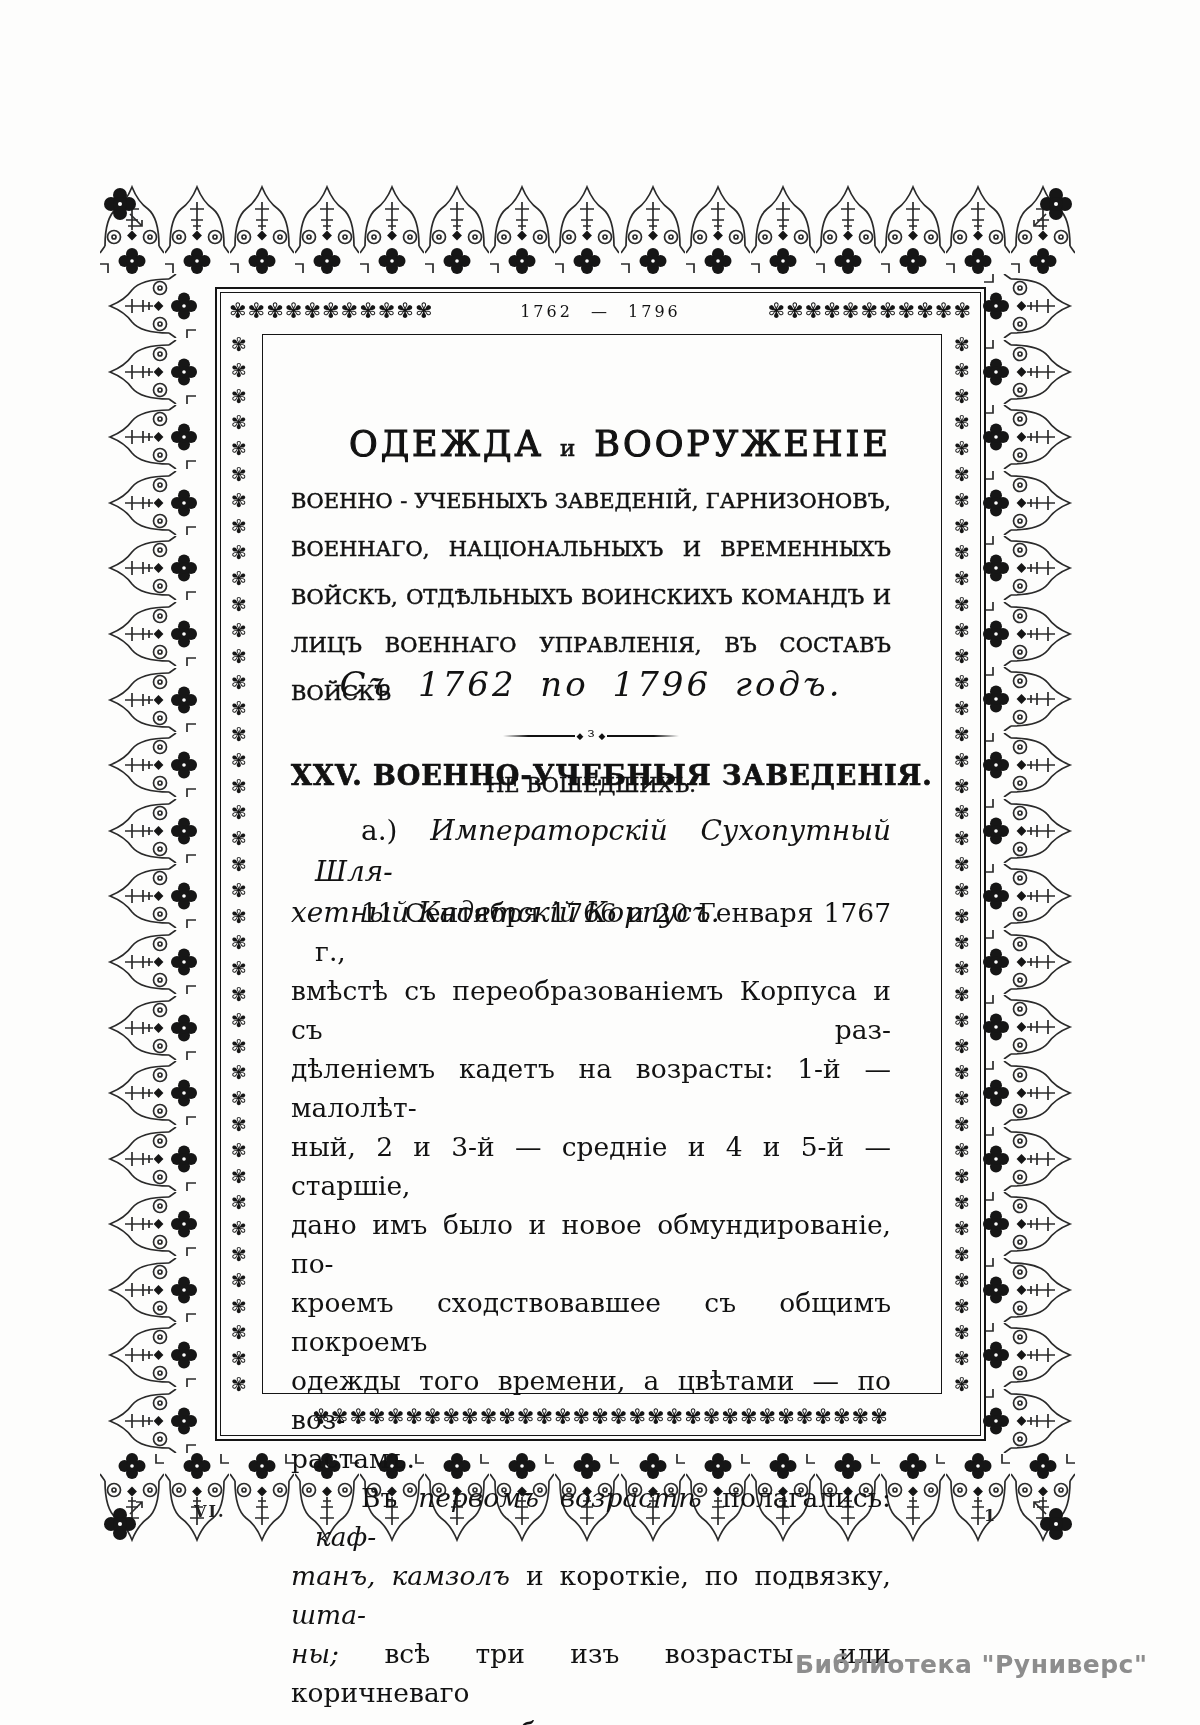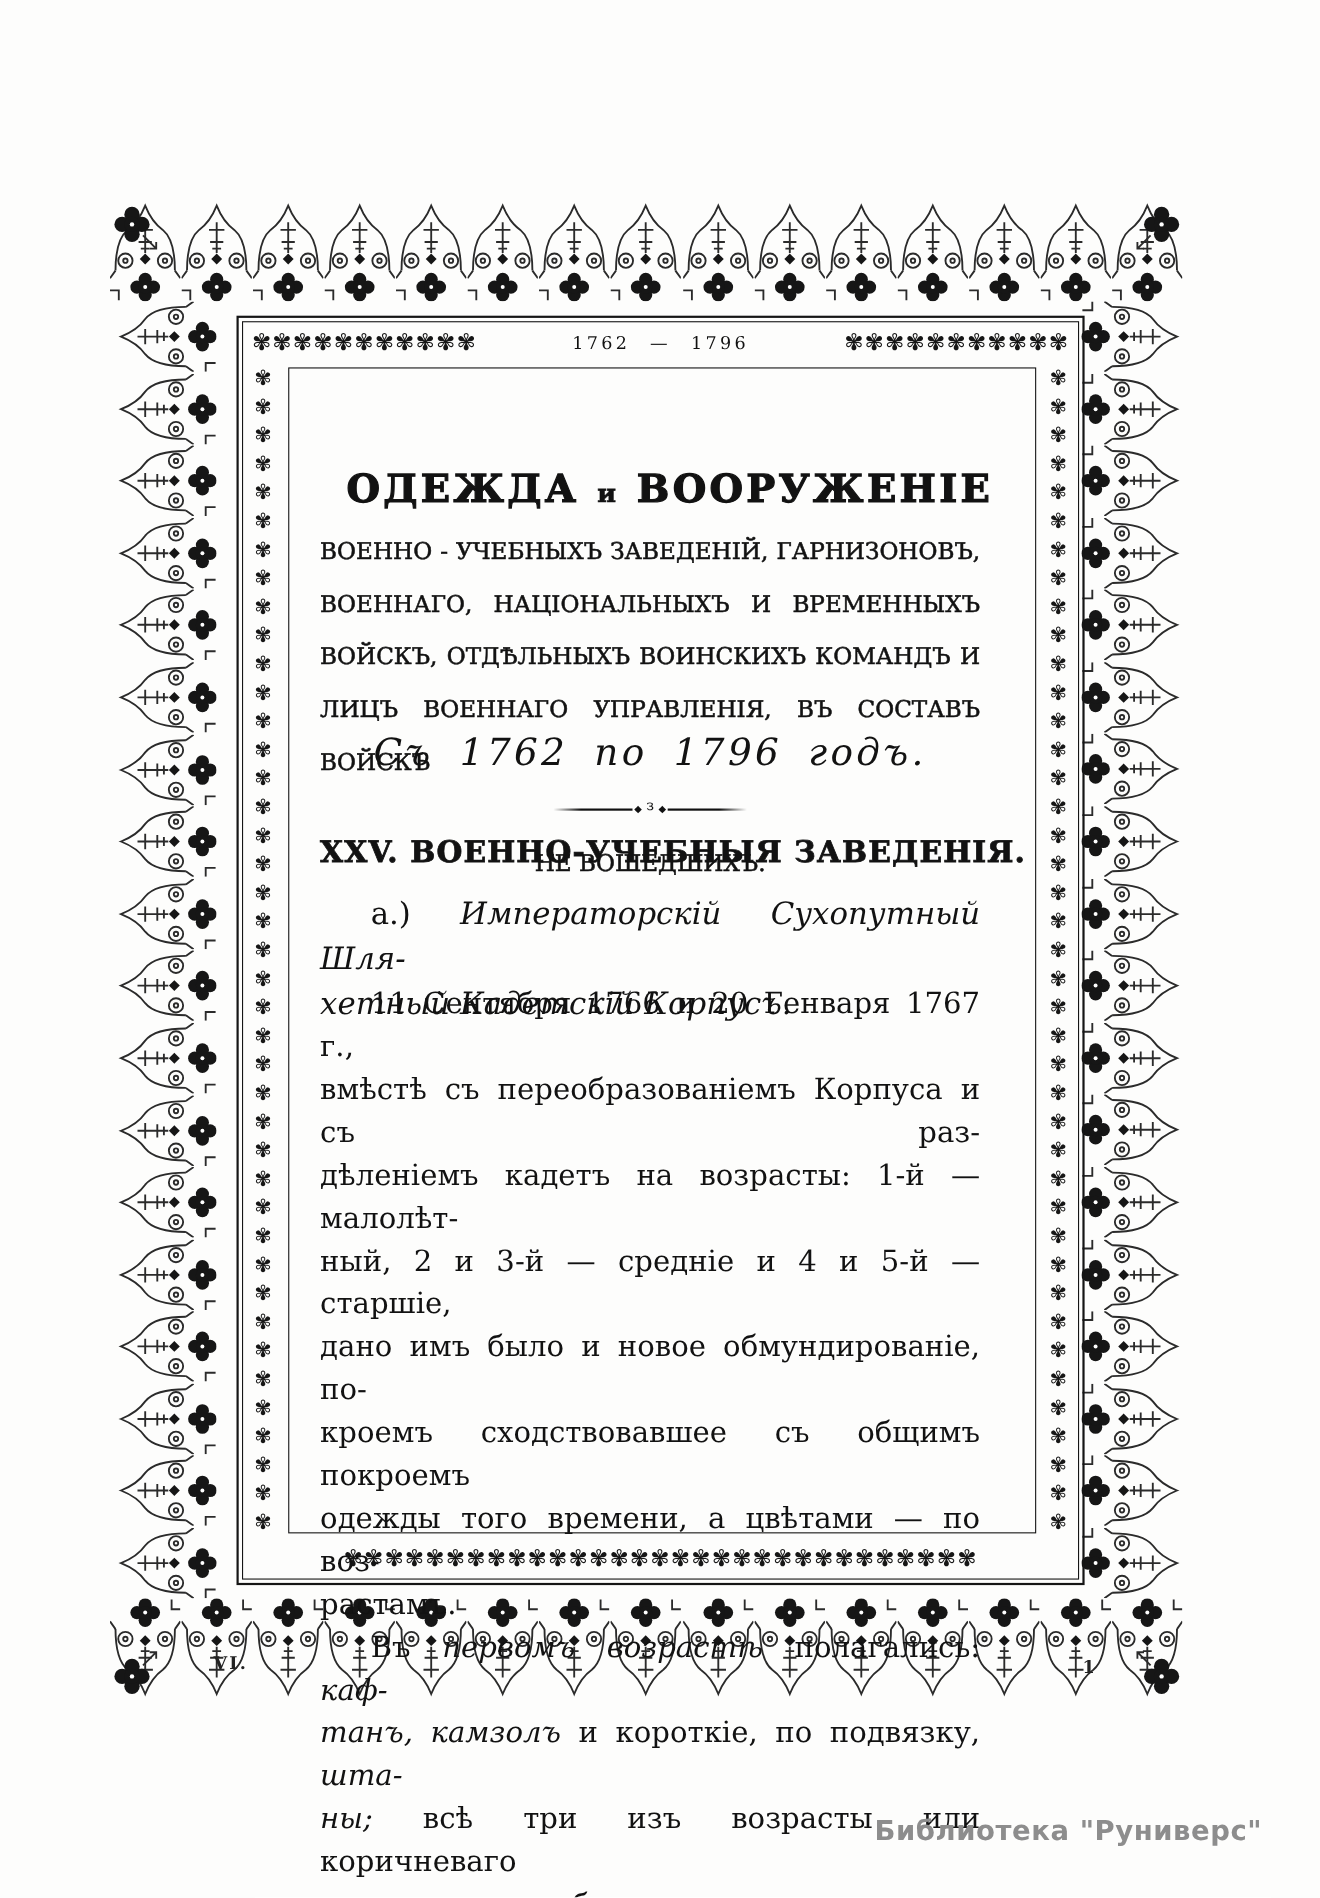--- a/index.html
+++ b/index.html
@@ -39,43 +39,43 @@
   .chain-v{position:absolute;top:44px;bottom:44px;width:30px;writing-mode:vertical-rl;
            text-orientation:upright;font-size:19px;line-height:30px;letter-spacing:4px;overflow:hidden;}
   .chain-vl{left:7px;}
   .chain-vr{right:7px;}
   .chain-bottomrow{position:absolute;left:12px;right:12px;bottom:6px;height:32px;
                    display:flex;align-items:center;justify-content:center;overflow:hidden;}
   .innerline{position:absolute;inset:45px 42px 45px 45px;border:1.5px solid #151515;}
 
   
   .tblock{position:absolute;left:291px;width:600px;}
-  .title-line{top:424px;text-align:left;font-weight:bold;font-size:35px;letter-spacing:3px;
-              -webkit-text-stroke:1.1px #121212;white-space:nowrap;margin-left:24px;}
+  .title-line{top:424px;text-align:right;font-weight:normal;font-size:35px;letter-spacing:3px;
+              -webkit-text-stroke:1.1px #121212;white-space:nowrap;}
   .title-conj{font-size:23px;margin:0 16px;-webkit-text-stroke:0.6px #121212;}
   .subtitle{top:477px;font-weight:normal;font-size:21px;line-height:48px;
             -webkit-text-stroke:0.5px #121212;}
   .date-line{top:664px;text-align:center;font-size:34px;letter-spacing:3px;word-spacing:10px;white-space:nowrap;font-style:italic;}
   .divider{top:729px;display:flex;align-items:center;justify-content:center;height:14px;}
   .dl{height:2px;width:72px;background:#111;}
   .dl-l{background:linear-gradient(90deg,transparent,#111 35%);}
   .dl-r{background:linear-gradient(270deg,transparent,#111 35%);}
   .dd{font-size:9px;line-height:9px;margin:0 2px;color:#111;}
   .dz{font-size:13px;line-height:13px;transform:translateY(-4px);margin:0 2px;}
   .heading{top:760px;text-align:center;font-weight:bold;font-size:27px;letter-spacing:1px;
            -webkit-text-stroke:0.7px #121212;white-space:nowrap;}
   .subhead{top:810px;font-size:28px;line-height:41px;}
   .subhead .tline{text-align:justify;text-align-last:justify;}
   .subhead .tline.nojust{text-align-last:left;}
   .bodytext{top:893px;font-size:26.5px;line-height:39px;}
 
   .tline{text-align:justify;text-align-last:justify;}
   .tline.nojust{text-align-last:left;}
   .tline.center{text-align:center;text-align-last:center;margin-top:44px;}
-  .tline.indent{text-indent:46px;}
+  .tline.indent{text-indent:46px;margin-left:24px;}
   .it{font-style:italic;}
 
   .pagenum{position:absolute;font-weight:bold;font-size:16px;letter-spacing:2px;color:#222;}
   .pn-vi{left:194px;top:1502px;}
   .pn-1{left:984px;top:1506px;}
 
   .watermark{position:absolute;left:795px;top:1650px;
              font-family:"DejaVu Sans","Liberation Sans",sans-serif;
              font-weight:bold;font-size:25px;color:#8d8d8d;letter-spacing:0.5px;white-space:nowrap;}
 </style>

